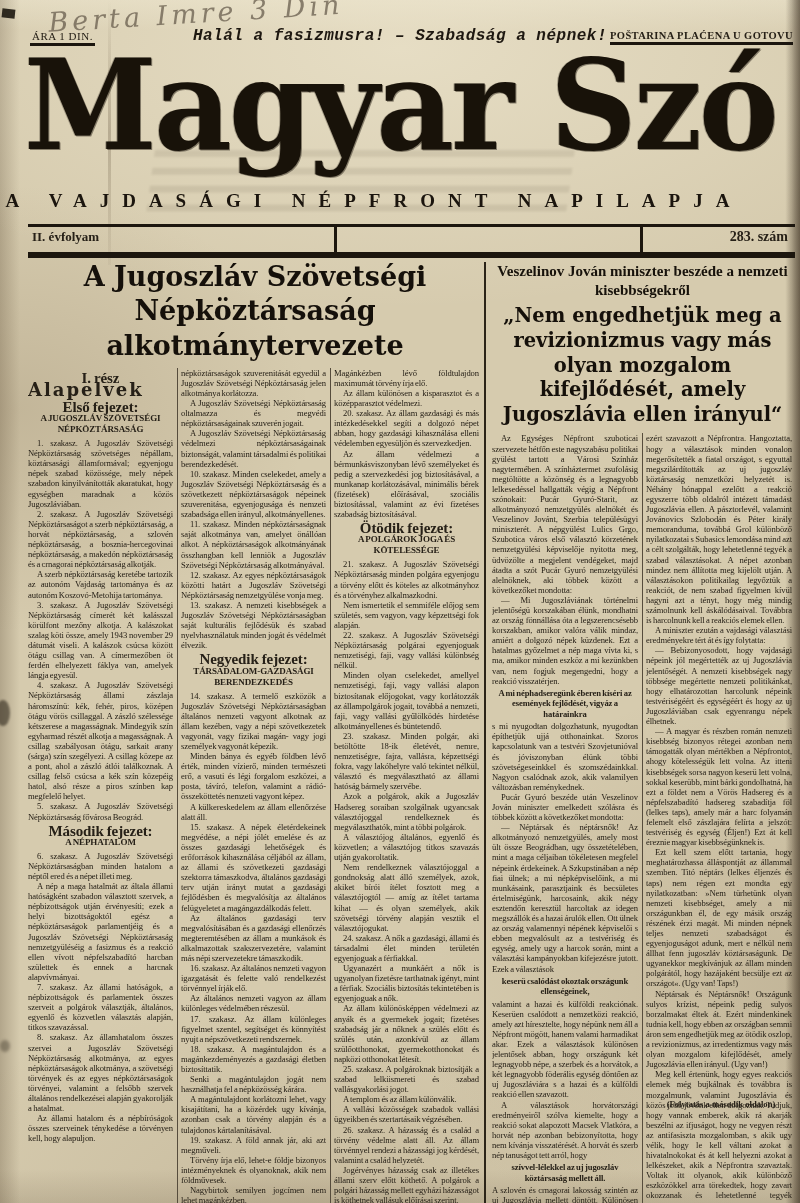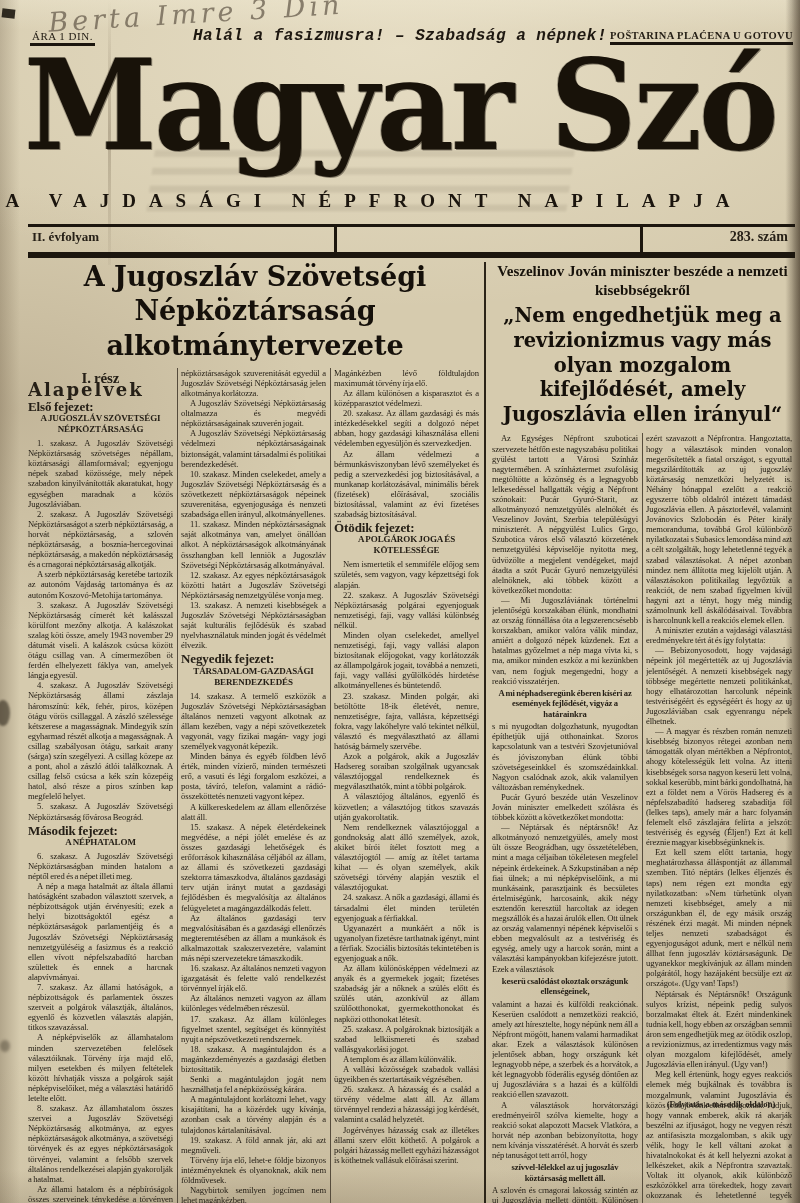--- a/index.html
+++ b/index.html
@@ -51,21 +51,21 @@
     font-size:27px;line-height:1.22;color:#15100a;transform:scaleY(1.05);}
   .cols{display:flex;margin-top:7px;height:861px;overflow:hidden;}
   .col{width:145px;height:100%;overflow:hidden;font-size:8.6px;line-height:10.1px;
     text-align:justify;word-spacing:-.6px;letter-spacing:-.1px;overflow-wrap:break-word;}
   .colsep{width:1px;background:#564c3c;margin:0 3.5px;flex:none;}
   .blk{text-align:justify;}
   .blk.p{text-indent:9px;}
   .blk.cont{text-indent:0;}
   .blk.part{text-align:center;font-weight:bold;font-size:15px;margin:5px 0 2px;text-indent:0;}
   .blk.big{text-align:left;font-weight:bold;font-size:18px;letter-spacing:2px;margin:0 0 7px;font-family:"DejaVu Serif",serif;text-indent:0;}
-  .blk.chap{text-align:left;font-weight:bold;font-size:13px;margin:4px 0 1px;text-indent:0;}
+  .blk.chap{text-align:center;font-weight:bold;font-size:15px;margin:4px 0 1px;text-indent:0;}
   .blk.caps{text-align:center;font-weight:bold;font-size:9px;margin:0 0 3px;text-indent:0;line-height:11px;}
   .blk.sub{text-align:center;font-weight:bold;text-indent:0;margin:2px 0;line-height:10.5px;}
   .speech-block{left:492px;top:262px;width:301px;}
   .speech-kicker{text-align:center;font-weight:bold;font-size:15px;line-height:1.25;color:#17120b;}
   .speech-headline{text-align:center;font-weight:bold;font-family:"DejaVu Serif",serif;
     font-size:19.5px;line-height:1.22;margin-top:6px;color:#15100a;transform:scaleY(1.04);}
   .speech-cols{display:flex;margin-top:9px;height:770px;overflow:hidden;}
   .speech-cols .col{width:146px;}
   .continuation{left:646px;top:1099px;width:150px;text-align:center;font-size:8.6px;font-weight:bold;}
   .smudge1{left:-4px;top:700px;width:14px;height:26px;background:#241d12;border-radius:50%;opacity:.55;filter:blur(1px);}
@@ -117,21 +117,20 @@
           <div class="blk p">2. szakasz. A Jugoszláv Szövetségi Népköztársaságot a szerb népköztársaság, a horvát népköztársaság, a szlovén népköztársaság, a bosznia-hercegovinai népköztársaság, a makedón népköztársaság és a crnagorai népköztársaság alkotják.</div>
           <div class="blk p">A szerb népköztársaság keretébe tartozik az autonóm Vajdaság tartománya és az autonóm Koszovó-Metohija tartománya.</div>
           <div class="blk p">3. szakasz. A Jugoszláv Szövetségi Népköztársaság címerét két kalásszal körülfont mezőny alkotja. A kalászokat szalag köti össze, amely 1943 november 29 dátumát viseli. A kalászok csúcsa között ötágu csillag van. A címermezőben öt ferdén elhelyezett fáklya van, amelyek lángja egyesül.</div>
           <div class="blk p">4. szakasz. A Jugoszláv Szövetségi Népköztársaság állami zászlaja háromszínü: kék, fehér, piros, középen ötágu vörös csillaggal. A zászló szélessége kétszerese a magasságnak. Mindegyik szín egyharmad részét alkotja a magasságnak. A csillag szabályosan ötágu, sarkait arany (sárga) szín szegélyezi. A csillag közepe az a pont, ahol a zászló átlói találkoznak. A csillag felső csúcsa a kék szín közepéig hatol, alsó része a piros színben kap megfelelő helyet.</div>
           <div class="blk p">5. szakasz. A Jugoszláv Szövetségi Népköztársaság fővárosa Beográd.</div>
           <div class="blk chap">Második fejezet:</div>
           <div class="blk caps">A NÉPHATALOM</div>
           <div class="blk p">6. szakasz. A Jugoszláv Szövetségi Népköztársaságban minden hatalom a néptől ered és a népet illeti meg.</div>
           <div class="blk p">A nép a maga hatalmát az általa állami hatóságként szabadon választott szervek, a népbizottságok utján érvényesíti; ezek a helyi bizottságoktól egész a népköztársaságok parlamentjéig és a Jugoszláv Szövetségi Népköztársaság nemzetgyüléséig a fasizmus és a reakció ellen vívott népfelszabadító harcban születtek és ennek a harcnak alapvívmányai.</div>
           <div class="blk p">7. szakasz. Az állami hatóságok, a népbizottságok és parlamentek összes szerveit a polgárok választják, általános, egyenlő és közvetlen választás alapján, titkos szavazással.</div>
-          <div class="blk p">A népképviselők az államhatalom minden szervezetében felelősek választóiknak. Törvény írja majd elő, milyen esetekben és milyen feltételek között hívhatják vissza a polgárok saját népképviselőiket, még a választási határidő letelte előtt.</div>
           <div class="blk p">8. szakasz. Az államhatalom összes szervei a Jugoszláv Szövetségi Népköztársaság alkotmánya, az egyes népköztársaságok alkotmánya, a szövetségi törvények és az egyes népköztársaságok törvényei, valamint a felsőbb szervek általános rendelkezései alapján gyakorolják a hatalmat.</div>
           <div class="blk p">Az állami hatalom és a népbíróságok összes szerveinek ténykedése a törvényen kell, hogy alapuljon.</div>
         </div>
       <div class="colsep"></div>
       <div class="col">
           <div class="blk cont">népköztársaságok szuverenitását egyedül a Jugoszláv Szövetségi Népköztársaság jelen alkotmánya korlátozza.</div>
           <div class="blk p">A Jugoszláv Szövetségi Népköztársaság oltalmazza és megvédi népköztársaságainak szuverén jogait.</div>
           <div class="blk p">A Jugoszláv Szövetségi Népköztársaság védelmezi népköztársaságainak biztonságát, valamint társadalmi és politikai berendezkedését.</div>
           <div class="blk p">10. szakasz. Minden cselekedet, amely a Jugoszláv Szövetségi Népköztársaság és a szövetkezett népköztársaságok népeinek szuverenitása, egyenjogusága és nemzeti szabadsága ellen irányul, alkotmányellenes.</div>
           <div class="blk p">11. szakasz. Minden népköztársaságnak saját alkotmánya van, amelyet önállóan alkot. A népköztársaságok alkotmányának összhangban kell lenniök a Jugoszláv Szövetségi Népköztársaság alkotmányával.</div>
@@ -155,20 +154,21 @@
           <div class="blk p">Nagybirtok semilyen jogcímen nem lehet magánkézben.</div>
         </div>
       <div class="colsep"></div>
       <div class="col">
           <div class="blk cont">Magánkézben lévő földtulajdon maximumát törvény írja elő.</div>
           <div class="blk p">Az állam különösen a kisparasztot és a középparasztot védelmezi.</div>
           <div class="blk p">20. szakasz. Az állam gazdasági és más intézkedésekkel segíti a dolgozó népet abban, hogy gazdasági kihasználása elleni védelemben egyesüljön és szervezkedjen.</div>
           <div class="blk p">Az állam védelmezi a bérmunkásviszonyban lévő személyeket és pedig a szervezkedési jog biztosításával, a munkanap korlátozásával, minimális bérek (fizetések) előírásával, szociális biztosítással, valamint az évi fizetéses szabadság biztosításával.</div>
           <div class="blk chap">Ötödik fejezet:</div>
           <div class="blk caps">A POLGÁROK JOGA ÉS KÖTELESSÉGE</div>
+          <div class="blk p">21. szakasz. A Jugoszláv Szövetségi Népköztársaság minden polgára egyenjogu a törvény előtt és köteles az alkotmányhoz és a törvényhez alkalmazkodni.</div>
           <div class="blk p">Nem ismertetik el semmiféle előjog sem születés, sem vagyon, vagy képzettségi fok alapján.</div>
           <div class="blk p">22. szakasz. A Jugoszláv Szövetségi Népköztársaság polgárai egyenjoguak nemzetiségi, faji, vagy vallási különbség nélkül.</div>
           <div class="blk p">Minden olyan cselekedet, amellyel nemzetiségi, faji, vagy vallási alapon biztosítanak előjogokat, vagy korlátozzák az állampolgárok jogait, továbbá a nemzeti, faji, vagy vallási gyűlölködés hirdetése alkotmányellenes és büntetendő.</div>
           <div class="blk p">23. szakasz. Minden polgár, aki betöltötte 18-ik életévét, nemre, nemzetiségre, fajra, vallásra, képzettségi fokra, vagy lakóhelyre való tekintet nélkül, választó és megválasztható az állami hatóság bármely szervébe.</div>
           <div class="blk p">Azok a polgárok, akik a Jugoszláv Hadsereg soraiban szolgálnak ugyancsak választójoggal rendelkeznek és megválaszthatók, mint a többi polgárok.</div>
           <div class="blk p">A választójog általános, egyenlő és közvetlen; a választójog titkos szavazás utján gyakoroltatik.</div>
           <div class="blk p">Nem rendelkeznek választójoggal a gondnokság alatt álló személyek, azok, akiket bírói ítélet fosztott meg a választójogtól — amíg az ítélet tartama kihat — és olyan személyek, akik szövetségi törvény alapján vesztik el választójogukat.</div>
           <div class="blk p">24. szakasz. A nők a gazdasági, állami és társadalmi élet minden területén egyenjoguak a férfiakkal.</div>
           <div class="blk p">Ugyanazért a munkáért a nők is ugyanolyan fizetésre tarthatnak igényt, mint a férfiak. Szociális biztosítás tekintetében is egyenjoguak a nők.</div>
           <div class="blk p">Az állam különösképpen védelmezi az anyák és a gyermekek jogait; fizetéses szabadság jár a nőknek a szülés előtt és szülés után, azonkívül az állam szülőotthonokat, gyermekotthonokat és napközi otthonokat létesít.</div>

